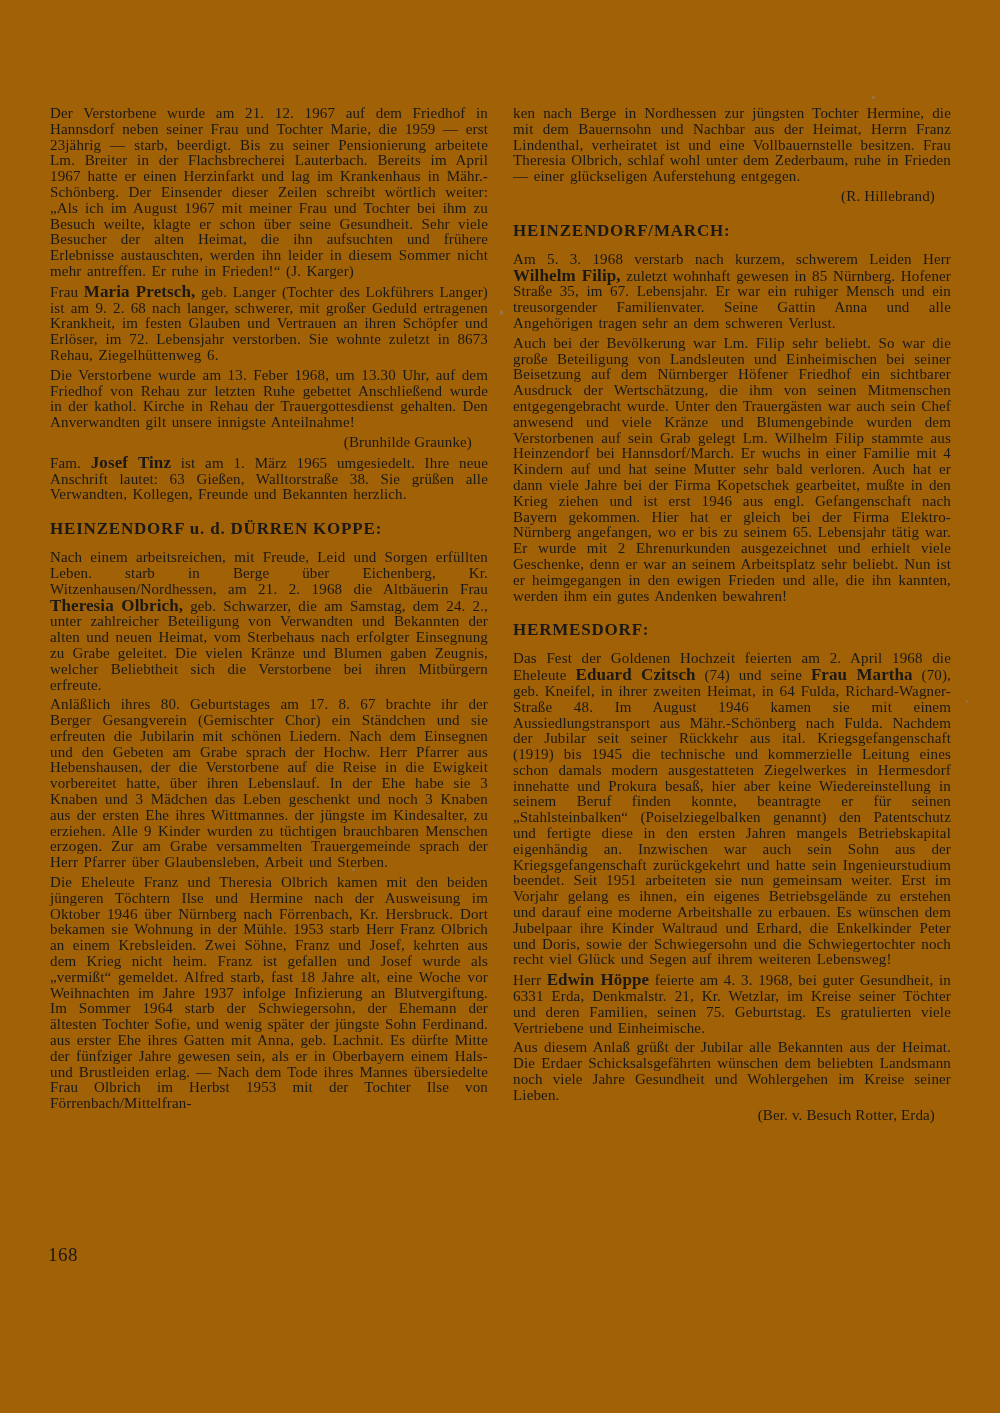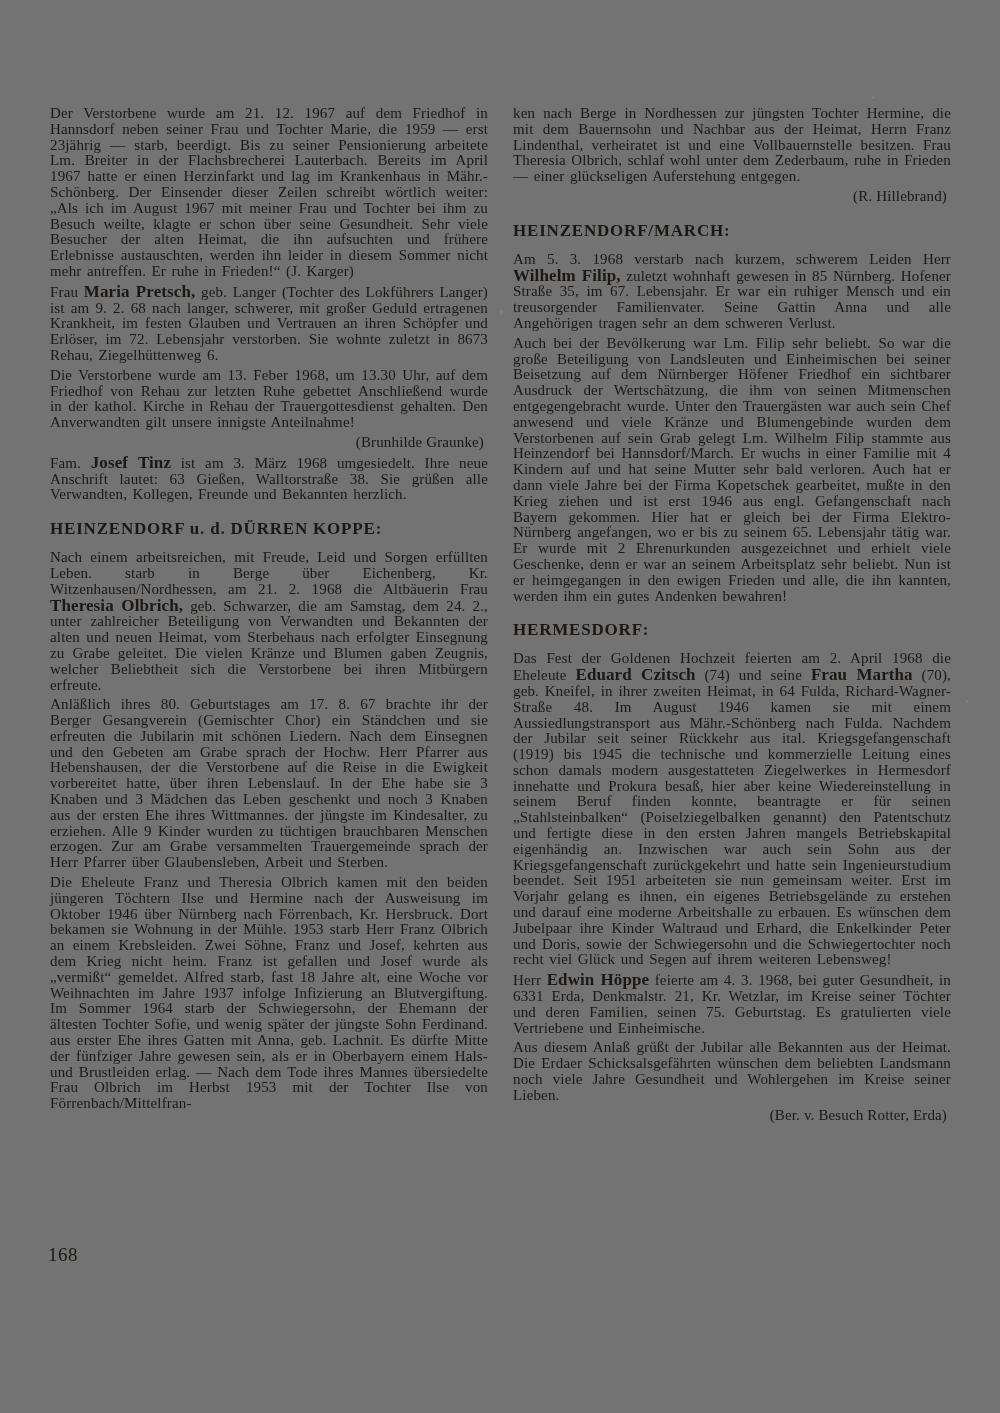--- a/index.html
+++ b/index.html
@@ -5,21 +5,21 @@
   html,body{margin:0;padding:0;}
   body{
     background:#d9d9d9;
     font-family:"Liberation Serif", serif;
   }
   .page{
     position:relative;
     width:1000px;
     height:1413px;
     margin:0 auto;
-    background:#737373;
+    background:#a16207;
     color:#1b1815;
     overflow:hidden;
   }
   .columns{
     position:absolute;
     left:50px;
     top:106px;
     width:902px;
     display:flex;
     gap:25px;
@@ -36,21 +36,21 @@
     word-spacing:1.6px;
     margin:0 0 4px 0;
     hyphens:auto;
     -webkit-hyphens:auto;
   }
   .sig{
     font-size:15px;
     line-height:15.8px;
     text-align:right;
     letter-spacing:0.15px;
-    margin:0 4px 4px 0;
+    margin:0 16px 4px 0;
   }
   .heading{
     font-family:"Liberation Serif", serif;
     font-weight:bold;
     font-size:17px;
     line-height:25px;
     letter-spacing:0.8px;
     margin:13px 0 9px 0;
     white-space:nowrap;
   }
@@ -82,21 +82,21 @@
 </head>
 <body>
 
 <div class="page">
   <div class="columns">
     <div class="col" id="col-left">
         <div class="para"><span>Der Verstorbene wurde am 21. 12. 1967 auf dem Friedhof in Hannsdorf neben seiner Frau und Tochter Marie, die 1959 — erst 23jährig — starb, beerdigt. Bis zu seiner Pensionierung arbeitete Lm. Breiter in der Flachsbrecherei Lauterbach. Bereits im April 1967 hatte er einen Herzinfarkt und lag im Krankenhaus in Mähr.-Schönberg. Der Einsender dieser Zeilen schreibt wörtlich weiter: „Als ich im August 1967 mit meiner Frau und Tochter bei ihm zu Besuch weilte, klagte er schon über seine Gesundheit. Sehr viele Besucher der alten Heimat, die ihn aufsuchten und frühere Erlebnisse austauschten, werden ihn leider in diesem Sommer nicht mehr antreffen. Er ruhe in Frieden!“ (J. Karger)</span></div>
         <div class="para"><span>Frau </span><span class="bname">Maria Pretsch,</span><span> geb. Langer (Tochter des Lokführers Langer) ist am 9. 2. 68 nach langer, schwerer, mit großer Geduld ertragenen Krankheit, im festen Glauben und Vertrauen an ihren Schöpfer und Erlöser, im 72. Lebensjahr verstorben. Sie wohnte zuletzt in 8673 Rehau, Ziegelhüttenweg 6.</span></div>
         <div class="para"><span>Die Verstorbene wurde am 13. Feber 1968, um 13.30 Uhr, auf dem Friedhof von Rehau zur letzten Ruhe gebettet Anschließend wurde in der kathol. Kirche in Rehau der Trauergottesdienst gehalten. Den Anverwandten gilt unsere innigste Anteilnahme!</span></div>
         <div class="sig"><span>(Brunhilde Graunke)</span></div>
-        <div class="para"><span>Fam. </span><span class="bname">Josef Tinz</span><span> ist am 3. März 1968 umgesiedelt. Ihre neue Anschrift lautet: 63 Gießen, Walltorstraße 38. Sie grüßen alle Verwandten, Kollegen, Freunde und Bekannten herzlich.</span></div>
+        <div class="para"><span>Fam. </span><span class="bname">Josef Tinz</span><span> ist am 1. März 1965 umgesiedelt. Ihre neue Anschrift lautet: 63 Gießen, Walltorstraße 38. Sie grüßen alle Verwandten, Kollegen, Freunde und Bekannten herzlich.</span></div>
         <div class="heading"><span>HEINZENDORF u. d. DÜRREN KOPPE:</span></div>
         <div class="para"><span>Nach einem arbeitsreichen, mit Freude, Leid und Sorgen erfüllten Leben. starb in Berge über Eichenberg, Kr. Witzenhausen/Nordhessen, am 21. 2. 1968 die Altbäuerin Frau </span><span class="bname">Theresia Olbrich,</span><span> geb. Schwarzer, die am Samstag, dem 24. 2., unter zahlreicher Beteiligung von Verwandten und Bekannten der alten und neuen Heimat, vom Sterbehaus nach erfolgter Einsegnung zu Grabe geleitet. Die vielen Kränze und Blumen gaben Zeugnis, welcher Beliebtheit sich die Verstorbene bei ihren Mitbürgern erfreute.</span></div>
         <div class="para"><span>Anläßlich ihres 80. Geburtstages am 17. 8. 67 brachte ihr der Berger Gesangverein (Gemischter Chor) ein Ständchen und sie erfreuten die Jubilarin mit schönen Liedern. Nach dem Einsegnen und den Gebeten am Grabe sprach der Hochw. Herr Pfarrer aus Hebenshausen, der die Verstorbene auf die Reise in die Ewigkeit vorbereitet hatte, über ihren Lebenslauf. In der Ehe habe sie 3 Knaben und 3 Mädchen das Leben geschenkt und noch 3 Knaben aus der ersten Ehe ihres Wittmannes. der jüngste im Kindesalter, zu erziehen. Alle 9 Kinder wurden zu tüchtigen brauchbaren Menschen erzogen. Zur am Grabe versammelten Trauergemeinde sprach der Herr Pfarrer über Glaubensleben, Arbeit und Sterben.</span></div>
         <div class="para"><span>Die Eheleute Franz und Theresia Olbrich kamen mit den beiden jüngeren Töchtern Ilse und Hermine nach der Ausweisung im Oktober 1946 über Nürnberg nach Förrenbach, Kr. Hersbruck. Dort bekamen sie Wohnung in der Mühle. 1953 starb Herr Franz Olbrich an einem Krebsleiden. Zwei Söhne, Franz und Josef, kehrten aus dem Krieg nicht heim. Franz ist gefallen und Josef wurde als „vermißt“ gemeldet. Alfred starb, fast 18 Jahre alt, eine Woche vor Weihnachten im Jahre 1937 infolge Infizierung an Blutvergiftung. Im Sommer 1964 starb der Schwiegersohn, der Ehemann der ältesten Tochter Sofie, und wenig später der jüngste Sohn Ferdinand. aus erster Ehe ihres Gatten mit Anna, geb. Lachnit. Es dürfte Mitte der fünfziger Jahre gewesen sein, als er in Oberbayern einem Hals- und Brustleiden erlag. — Nach dem Tode ihres Mannes übersiedelte Frau Olbrich im Herbst 1953 mit der Tochter Ilse von Förrenbach/Mittelfran-</span></div>
       </div>
     <div class="col" id="col-right">
         <div class="para"><span>ken nach Berge in Nordhessen zur jüngsten Tochter Hermine, die mit dem Bauernsohn und Nachbar aus der Heimat, Herrn Franz Lindenthal, verheiratet ist und eine Vollbauernstelle besitzen. Frau Theresia Olbrich, schlaf wohl unter dem Zederbaum, ruhe in Frieden — einer glückseligen Auferstehung entgegen.</span></div>
         <div class="sig"><span>(R. Hillebrand)</span></div>
         <div class="heading"><span>HEINZENDORF/MARCH:</span></div>
         <div class="para"><span>Am 5. 3. 1968 verstarb nach kurzem, schwerem Leiden Herr </span><span class="bname">Wilhelm Filip,</span><span> zuletzt wohnhaft gewesen in 85 Nürnberg. Hofener Straße 35, im 67. Lebensjahr. Er war ein ruhiger Mensch und ein treusorgender Familienvater. Seine Gattin Anna und alle Angehörigen tragen sehr an dem schweren Verlust.</span></div>

